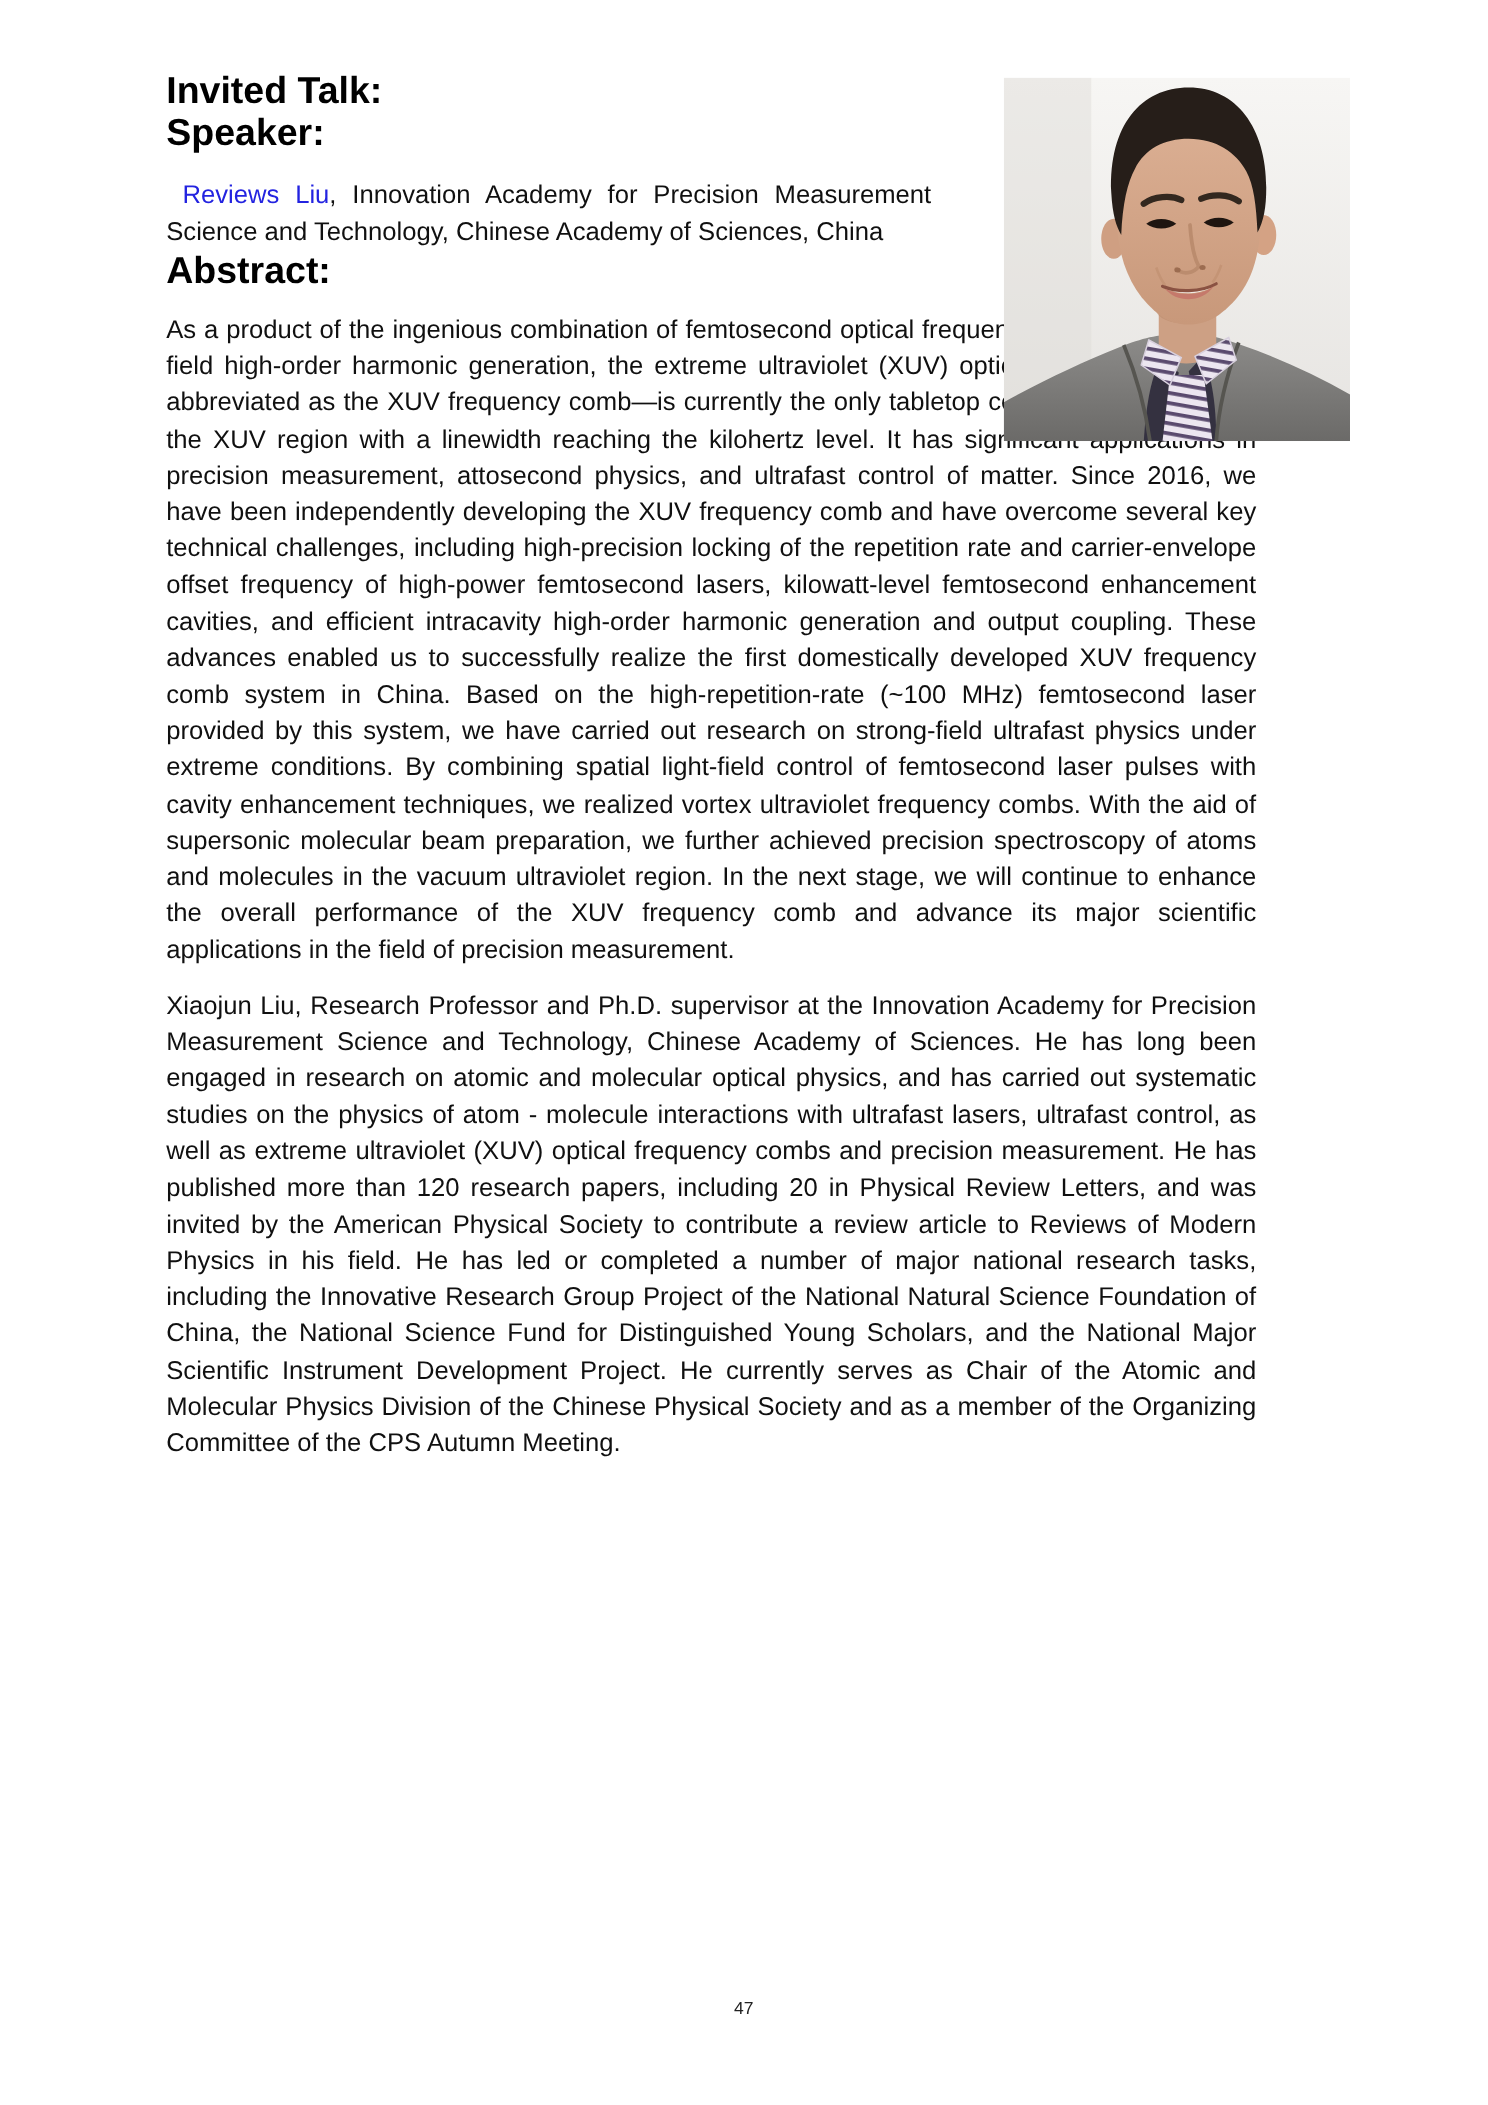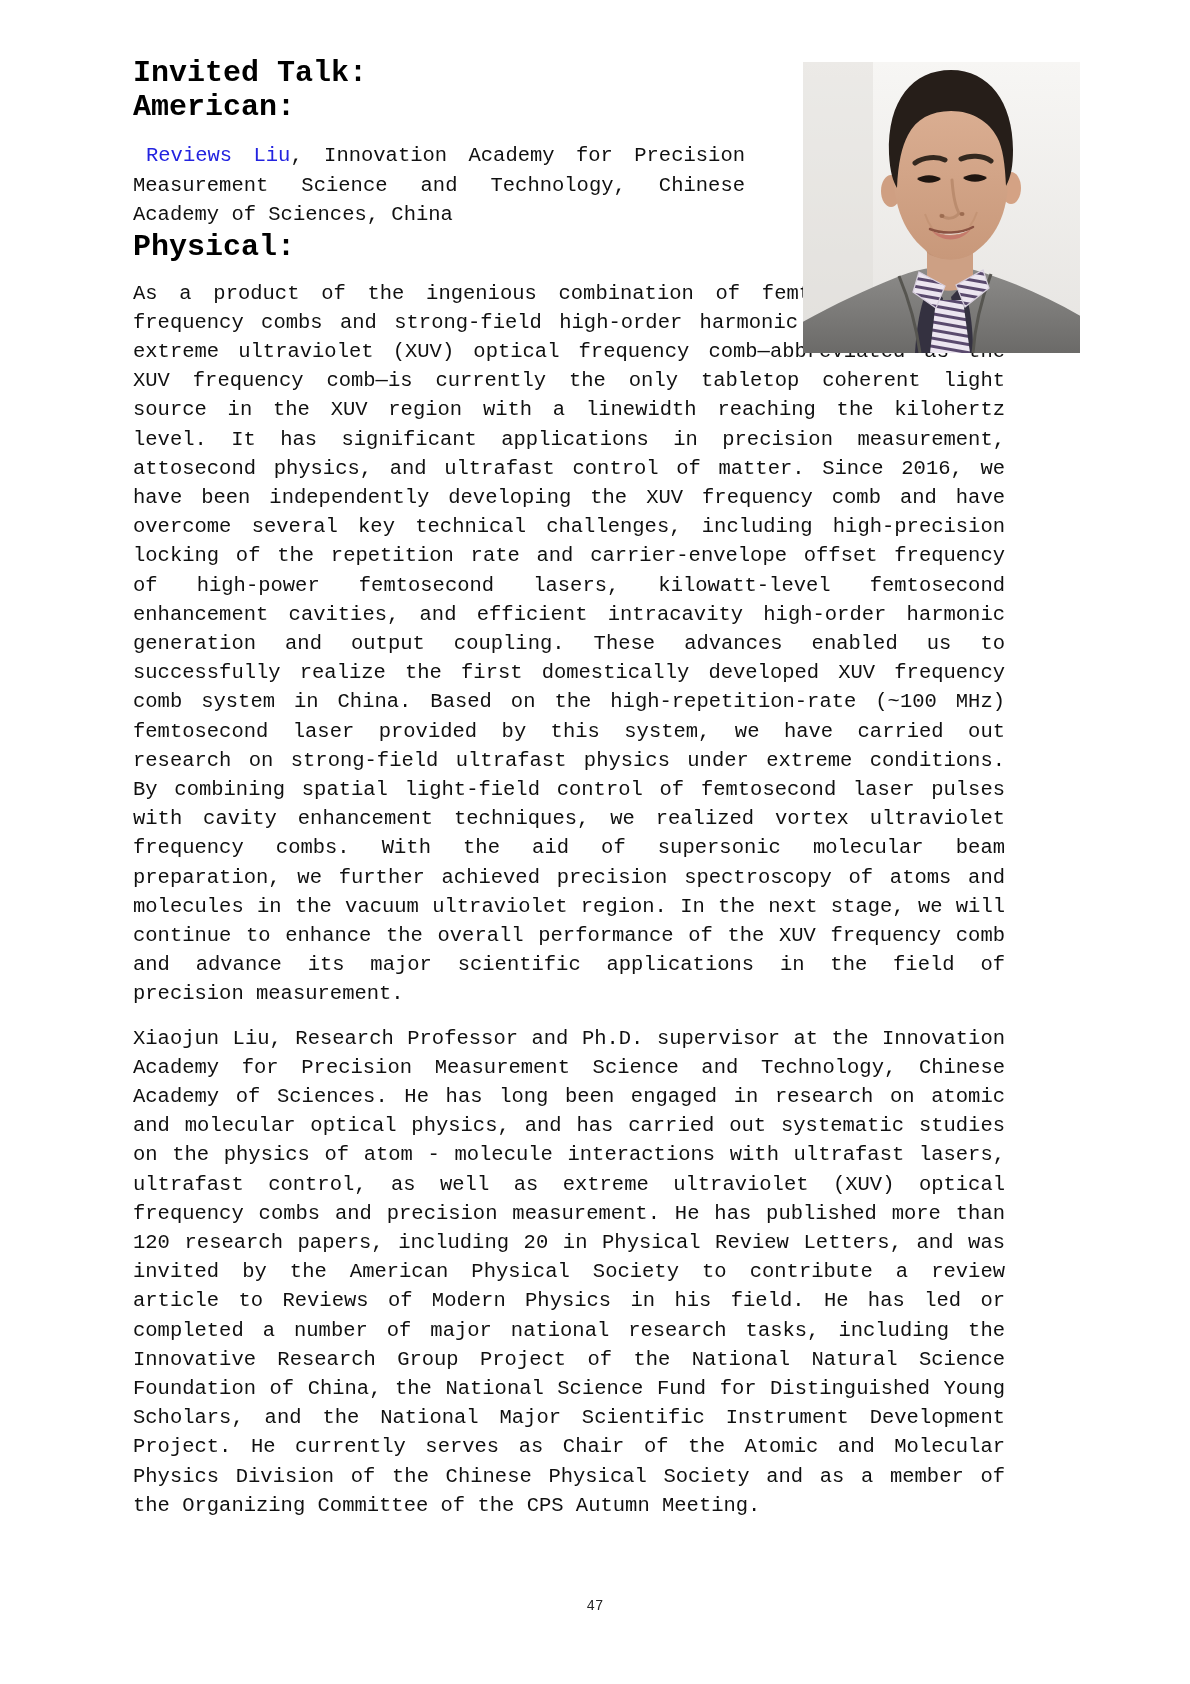--- a/index.html
+++ b/index.html
@@ -3,21 +3,21 @@
 <meta charset="utf-8">
 <style>
   html, body { margin: 0; padding: 0; background: #ffffff; }
   .page {
     position: relative;
     width: 1190px;
     height: 1684px;
     background: #ffffff;
     box-sizing: border-box;
     padding: 56px 185px 0 133px;
-    font-family: Liberation Mono, monospace;
+    font-family: Liberation Sans, sans-serif;
     color: #101010;
     overflow: hidden;
   }
   h1.section-heading {
     font-size: 30px;
     font-weight: bold;
     line-height: 34px;
     margin: 0;
     color: #000000;
   }
@@ -65,21 +65,21 @@
   }
 </style>
 </head>
 <body>
 
 <div class="page">
 
   <h1 class="section-heading heading-invited">Invited Talk:</h1>
 
 
-  <h1 class="section-heading heading-speaker">American:</h1>
+  <h1 class="section-heading heading-speaker">Speaker:</h1>
 
   <p class="speaker-para"><span class="speaker-name" style="color: rgb(35, 35, 224);">Reviews Liu</span><span>, Innovation Academy for Precision Measurement Science and Technology, Chinese Academy of Sciences, China</span></p>
 
   <div class="photo-frame">
     <svg width="277" height="291" viewBox="0 0 277 291" xmlns="http://www.w3.org/2000/svg">
       <defs>
         <linearGradient id="bgGrad" x1="0" y1="0" x2="0" y2="1">
           <stop offset="0" stop-color="#f7f6f4"></stop>
           <stop offset="1" stop-color="#e6e4e1"></stop>
         </linearGradient>
@@ -146,21 +146,21 @@
 
       <g>
         <path d="M130,169 C141,174 156,174 166,168 C157,171 142,171 130,169 Z" fill="#f1e8e2"></path>
         <path d="M127,167 C138,172 158,172 170,165" stroke="#8a5242" stroke-width="2.5" fill="none" stroke-linecap="round"></path>
         <path d="M129,169 C139,181 159,180 168,167 C158,175 140,175 129,169 Z" fill="#c5796b"></path>
         <path d="M122,152 C124,158 126,162 129,166 M174,150 C172,156 170,160 167,164" stroke="#c09070" stroke-width="2" fill="none" opacity="0.7"></path>
       </g>
     </svg>
   </div>
 
-  <h1 class="section-heading heading-abstract">Physical:</h1>
+  <h1 class="section-heading heading-abstract">Abstract:</h1>
 
   <p class="body-para">As a product of the ingenious combination of femtosecond optical frequency combs and strong-field high-order harmonic generation, the extreme ultraviolet (XUV) optical frequency comb—abbreviated as the XUV frequency comb—is currently the only tabletop coherent light source in the XUV region with a linewidth reaching the kilohertz level. It has significant applications in precision measurement, attosecond physics, and ultrafast control of matter. Since 2016, we have been independently developing the XUV frequency comb and have overcome several key technical challenges, including high-precision locking of the repetition rate and carrier-envelope offset frequency of high-power femtosecond lasers, kilowatt-level femtosecond enhancement cavities, and efficient intracavity high-order harmonic generation and output coupling. These advances enabled us to successfully realize the first domestically developed XUV frequency comb system in China. Based on the high-repetition-rate (~100 MHz) femtosecond laser provided by this system, we have carried out research on strong-field ultrafast physics under extreme conditions. By combining spatial light-field control of femtosecond laser pulses with cavity enhancement techniques, we realized vortex ultraviolet frequency combs. With the aid of supersonic molecular beam preparation, we further achieved precision spectroscopy of atoms and molecules in the vacuum ultraviolet region. In the next stage, we will continue to enhance the overall performance of the XUV frequency comb and advance its major scientific applications in the field of precision measurement.</p>
 
 
   <p class="body-para">Xiaojun Liu, Research Professor and Ph.D. supervisor at the Innovation Academy for Precision Measurement Science and Technology, Chinese Academy of Sciences. He has long been engaged in research on atomic and molecular optical physics, and has carried out systematic studies on the physics of atom - molecule interactions with ultrafast lasers, ultrafast control, as well as extreme ultraviolet (XUV) optical frequency combs and precision measurement. He has published more than 120 research papers, including 20 in Physical Review Letters, and was invited by the American Physical Society to contribute a review article to Reviews of Modern Physics in his field. He has led or completed a number of major national research tasks, including the Innovative Research Group Project of the National Natural Science Foundation of China, the National Science Fund for Distinguished Young Scholars, and the National Major Scientific Instrument Development Project. He currently serves as Chair of the Atomic and Molecular Physics Division of the Chinese Physical Society and as a member of the Organizing Committee of the CPS Autumn Meeting.</p>
 
   <div class="page-number">47</div>
 </div>
 
 </body></html>

